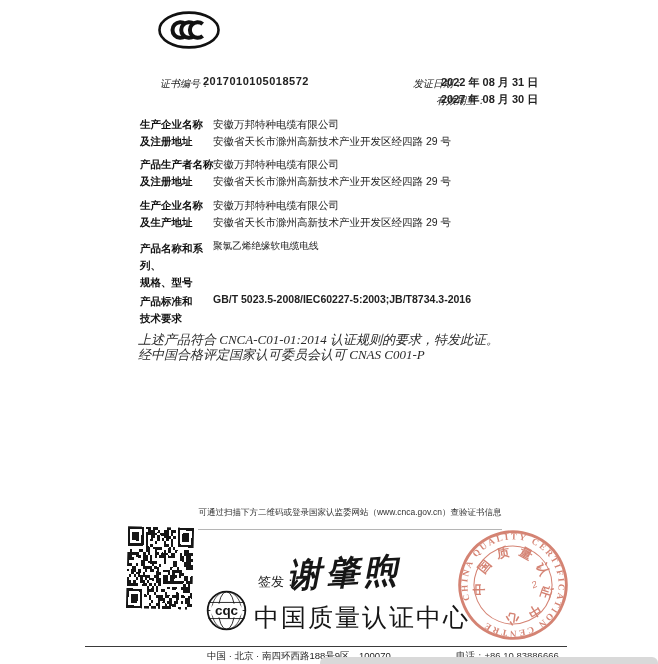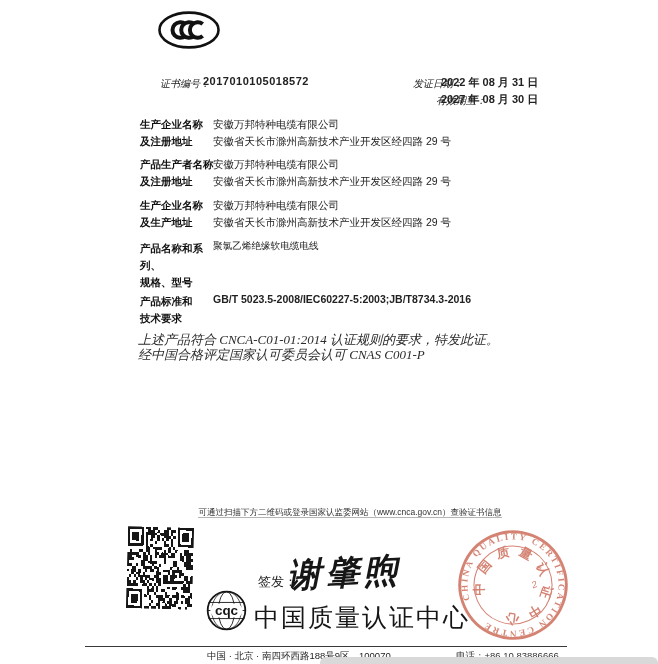--- a/index.html
+++ b/index.html
@@ -35,21 +35,21 @@
   .r5 .fvalue { line-height:13px;font-weight:bold; }
 
   
   .statements { position:absolute; left:138px; top:333px; width:430px;
                 font-family:"Liberation Serif","DejaVu Serif",serif; font-style:italic;
                 font-size:13px; line-height:14.6px; color:#2a2a2a; }
 
   
   .verify-note { position:absolute; left:140px; top:507px; width:420px; text-align:center;
                  font-size:8.5px; color:#333; }
-  .verify-note span { border-bottom:1px solid #b5b5b5; padding-bottom:0; }
+  .verify-note span { border-bottom:1px solid #b5b5b5; padding-bottom:12px; }
 
   
   .qr { position:absolute; left:127px; top:527px; width:66px; height:82px; transform:rotate(1.5deg); }
 
   
   .sign-label { position:absolute; left:258px; top:573px; font-size:13px; color:#222; }
   .sign-name { position:absolute; left:287px; top:549px; width:150px; font-size:34px;
                font-family:"Liberation Serif","DejaVu Serif",serif; font-weight:bold; font-style:italic;
                color:#161616; transform:rotate(-3deg); letter-spacing:4px; white-space:nowrap; }
 

